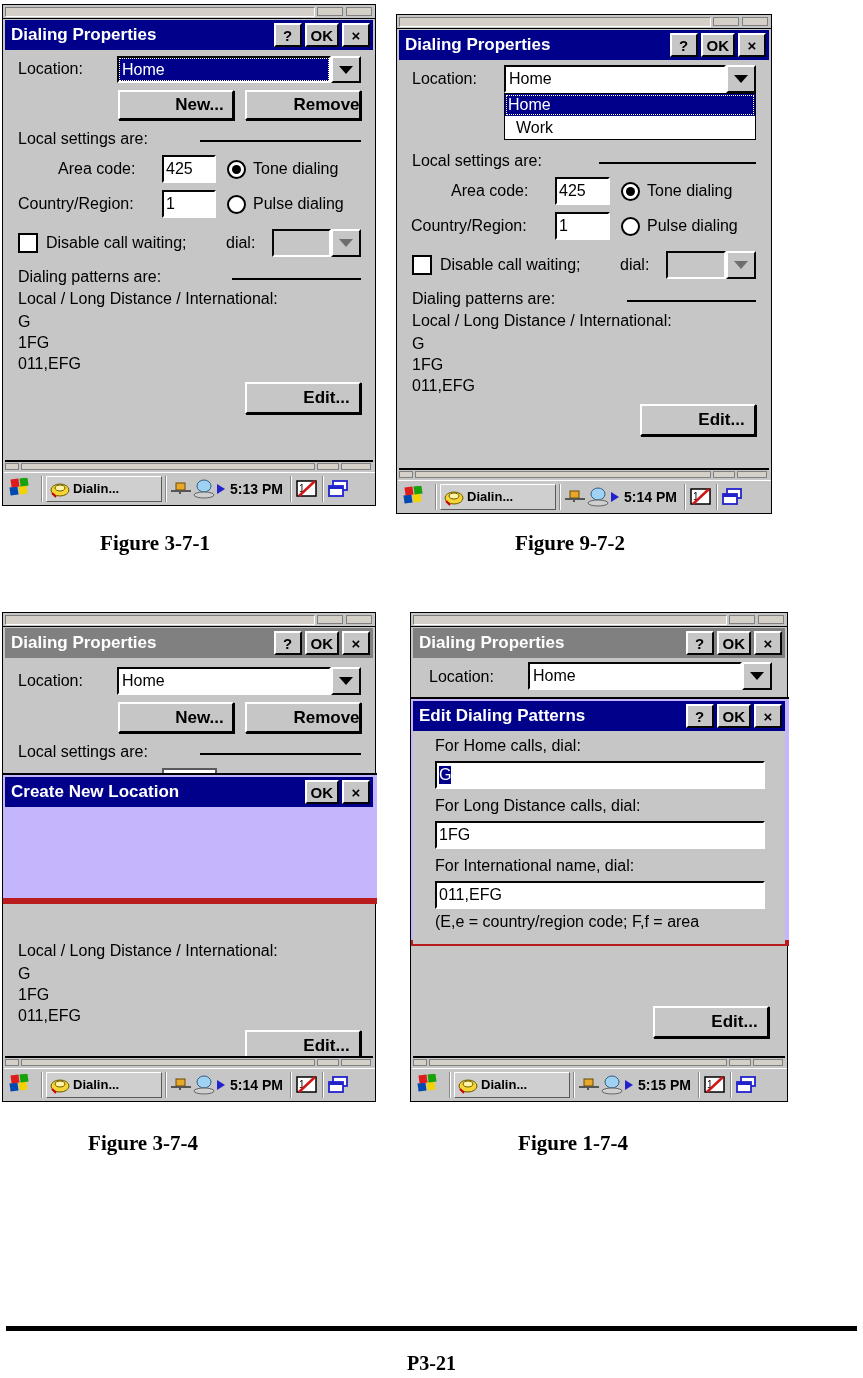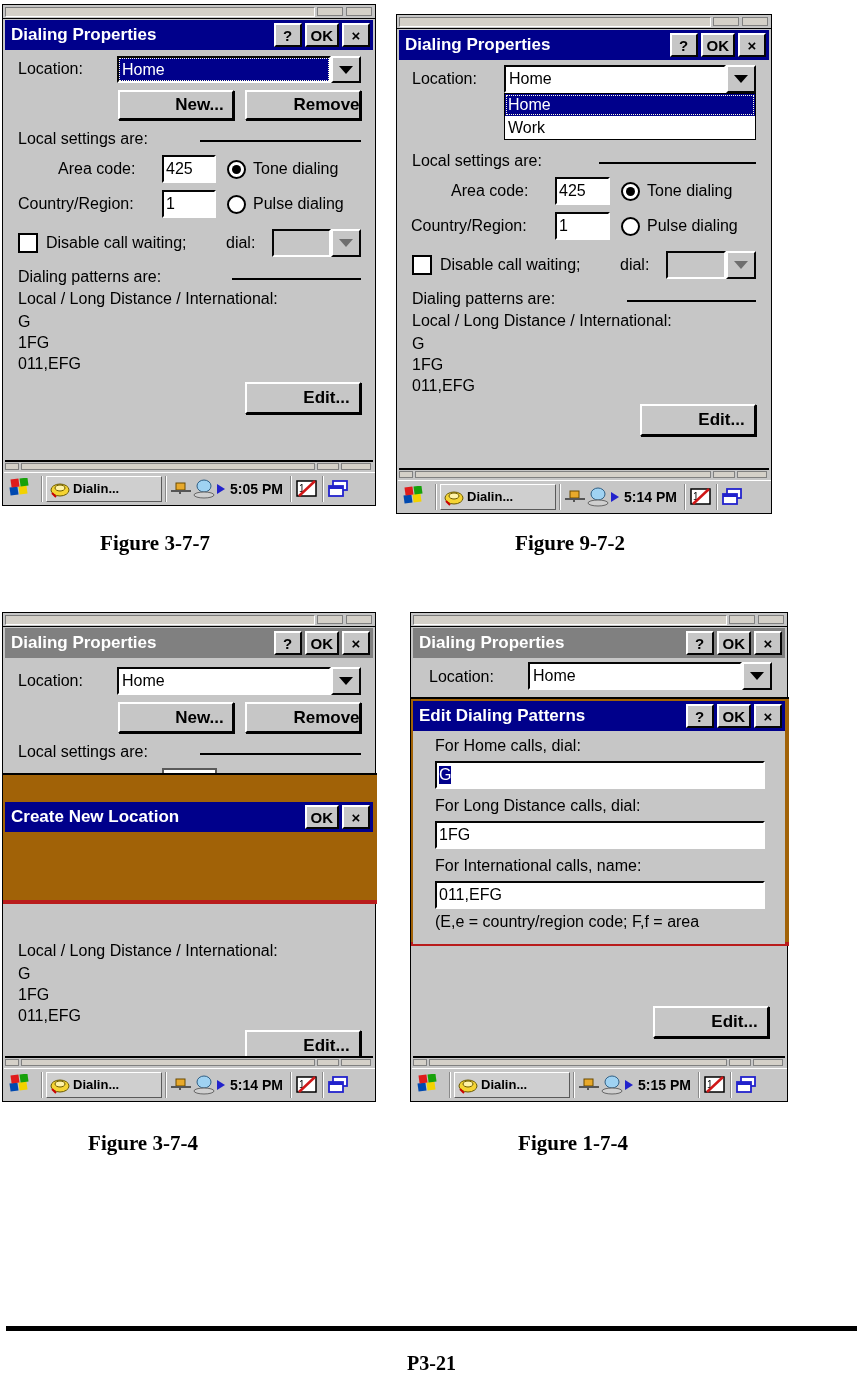--- a/index.html
+++ b/index.html
@@ -150,22 +150,22 @@
     font-weight:bold;font-size:21px;color:#000;text-align:center;
   }
   .footer-rule{position:absolute;left:6px;right:6px;height:5px;background:#000;}
   .footer-page{
     position:absolute;left:0;right:0;text-align:center;
     font-family:"Liberation Serif", serif;font-weight:bold;font-size:20px;color:#000;
   }
 
   .overlaydlg{
     position:absolute;left:0;right:16px;
-    border-top:2px solid #000;border-bottom:4px solid #b91c1c;
-    background:#a16207;box-sizing:border-box;
+    border-top:2px solid #000;border-bottom:6px solid #b91c1c;
+    background:#c4b5fd;box-sizing:border-box;
   }
 </style>
 </head>
 <body>
 
 <div class="fig" style="left:2px;top:4px;width:374px;height:502px;">
   <div class="device" style="width:374px;height:502px;">
 
     <div class="bgstrip">
       <div class="bgtitle" style="flex:1;"></div>
@@ -262,37 +262,37 @@
         <path d="M1 12 H21" stroke="#555" stroke-width="2"></path>
         <path d="M10 11 V15" stroke="#555" stroke-width="2"></path>
       </svg>
       <svg width="24" height="20" viewBox="0 0 24 20">
         <ellipse cx="12" cy="7" rx="7" ry="6" fill="#9fd2f2" stroke="#2f5f85" stroke-width="1"></ellipse>
         <ellipse cx="12" cy="16" rx="10" ry="3" fill="#cfcfcf" stroke="#666" stroke-width="1"></ellipse>
       </svg>
       <svg width="10" height="14" viewBox="0 0 10 14">
         <polygon points="1,2 9,7 1,12" fill="#2222cc"></polygon>
       </svg>
-      <div class="clock">5:05 PM</div>
+      <div class="clock">5:13 PM</div>
       <div class="tbsep"></div>
       <svg width="24" height="20" viewBox="0 0 24 20">
         <rect x="2" y="2" width="19" height="15" fill="#fff" stroke="#000" stroke-width="1.5"></rect>
         <text x="4" y="13" font-size="10" font-family="Liberation Sans, sans-serif" fill="#000">1</text>
         <path d="M4 17 L20 2" stroke="#d01717" stroke-width="2.5"></path>
       </svg>
       <div class="tbsep"></div>
       <svg width="24" height="20" viewBox="0 0 24 20">
         <rect x="6" y="2" width="14" height="9" fill="#fff" stroke="#2222cc" stroke-width="1.8"></rect>
         <rect x="2" y="7" width="14" height="10" fill="#fff" stroke="#2222cc" stroke-width="1.8"></rect>
         <rect x="2" y="7" width="14" height="3" fill="#2222cc"></rect>
       </svg>
     </div>
   </div>
 </div>
-<div class="caption" style="left:40px;top:531px;width:230px;">Figure 3-7-7</div>
+<div class="caption" style="left:40px;top:531px;width:230px;">Figure 3-7-1</div>
 
 <div class="fig" style="left:396px;top:14px;width:376px;height:500px;">
   <div class="device" style="width:376px;height:500px;">
 
     <div class="bgstrip">
       <div class="bgtitle" style="flex:1;"></div>
       <div class="bgbtn"></div>
       <div class="bgbtn"></div>
     </div>
 
@@ -312,21 +312,21 @@
         <div class="cbox">Home</div>
         <div class="cbtn">
           <div class="arrowdown"></div>
         </div>
       </div>
 
       <div style="position:absolute;left:105px;top:33px;width:252px;background:#fff;border:1px solid #000;box-sizing:border-box;z-index:5;">
         <div style="height:22px;display:flex;align-items:center;padding:0 3px;background:#00008b;color:#fff;font-size:16px;outline:1px dotted #ffd;outline-offset:-2px;">
           <span>Home</span>
         </div>
-        <div style="height:23px;display:flex;align-items:center;padding:0 3px;background:#fff;color:#000;font-size:16px;">
+        <div style="height:23px;display:flex;align-items:center;padding:0 11px;background:#fff;color:#000;font-size:16px;">
           <span>Work</span>
         </div>
       </div>
 
       <div class="lbl" style="position:absolute;left:13px;top:92px;">Local settings are:</div>
       <div class="groupline" style="position:absolute;left:200px;top:102px;width:157px;"></div>
 
       <div class="lbl" style="position:absolute;left:52px;top:122px;">Area code:</div>
       <div class="field" style="position:absolute;left:156px;top:117px;width:55px;height:28px;">425</div>
 
@@ -453,21 +453,21 @@
       <div class="lbl" style="position:absolute;left:13px;top:284px;">Local / Long Distance / International:</div>
       <div class="mono" style="position:absolute;left:13px;top:306px;">G</div>
       <div class="mono" style="position:absolute;left:13px;top:327px;">1FG</div>
       <div class="mono" style="position:absolute;left:13px;top:348px;">011,EFG</div>
       <div class="btn" style="position:absolute;left:240px;top:372px;width:116px;height:32px;">Edit...</div>
 
       <div style="position:absolute;left:157px;top:110px;width:55px;height:6px;background:#fff;border:2px solid #5a5a5a;border-bottom:none;box-sizing:border-box;"></div>
     </div>
 
     <div class="overlaydlg" style="left:0;top:160px;width:374px;height:131px;z-index:10;">
-      <div class="titlebar active" style="position:absolute;left:2px;top:2px;width:368px;margin-top:25px;">
+      <div class="titlebar active" style="position:absolute;left:2px;top:2px;width:368px;">
         <div class="tbtitle">Create New Location</div>
         <div class="tbtns">
           <div class="tbtn wide">OK</div>
           <div class="tbtn">×</div>
         </div>
       </div>
     </div>
 
     <div class="statusstrip" style="position:absolute;left:2px;top:443px;width:368px;">
       <div class="ss" style="width:14px;"></div>
@@ -567,21 +567,21 @@
       <div class="client" style="position:absolute;left:2px;top:32px;width:372px;height:213px;">
 
         <div class="lbl" style="position:absolute;left:22px;top:6px;">For Home calls, dial:</div>
         <div class="field" style="position:absolute;left:22px;top:30px;width:330px;height:28px;">
           <span class="selspan">G</span>
         </div>
 
         <div class="lbl" style="position:absolute;left:22px;top:66px;">For Long Distance calls, dial:</div>
         <div class="field" style="position:absolute;left:22px;top:90px;width:330px;height:28px;">1FG</div>
 
-        <div class="lbl" style="position:absolute;left:22px;top:126px;">For International calls, name:</div>
+        <div class="lbl" style="position:absolute;left:22px;top:126px;">For International name, dial:</div>
         <div class="field" style="position:absolute;left:22px;top:150px;width:330px;height:28px;">011,EFG</div>
 
         <div class="lbl" style="position:absolute;left:22px;top:182px;">(E,e = country/region code; F,f = area</div>
       </div>
     </div>
 
     <div class="statusstrip" style="position:absolute;left:2px;top:443px;width:372px;">
       <div class="ss" style="width:14px;"></div>
       <div class="ss" style="flex:1;"></div>
       <div class="ss" style="width:22px;"></div>

